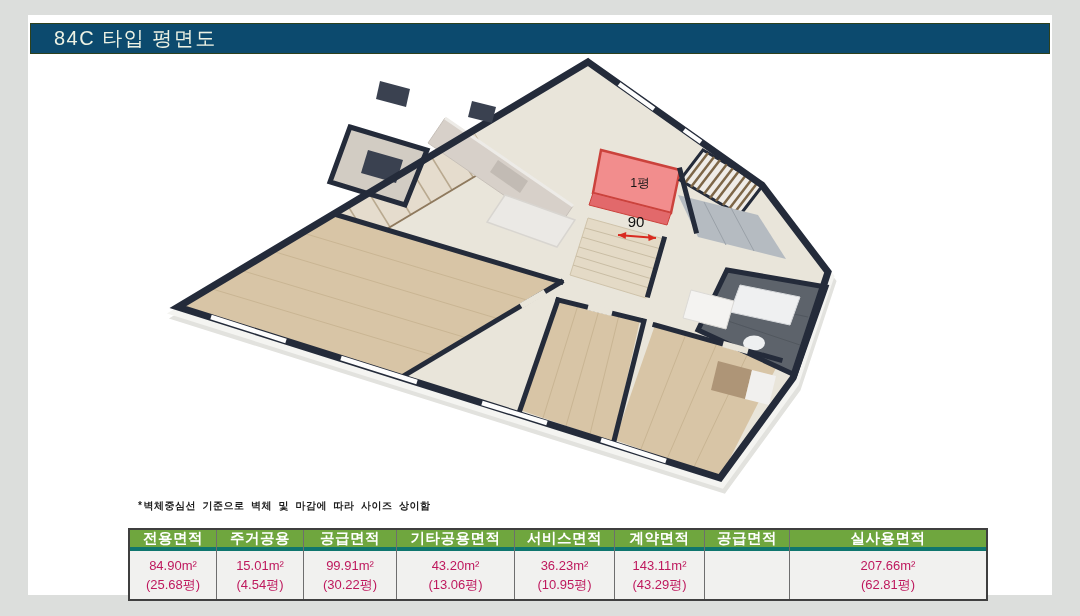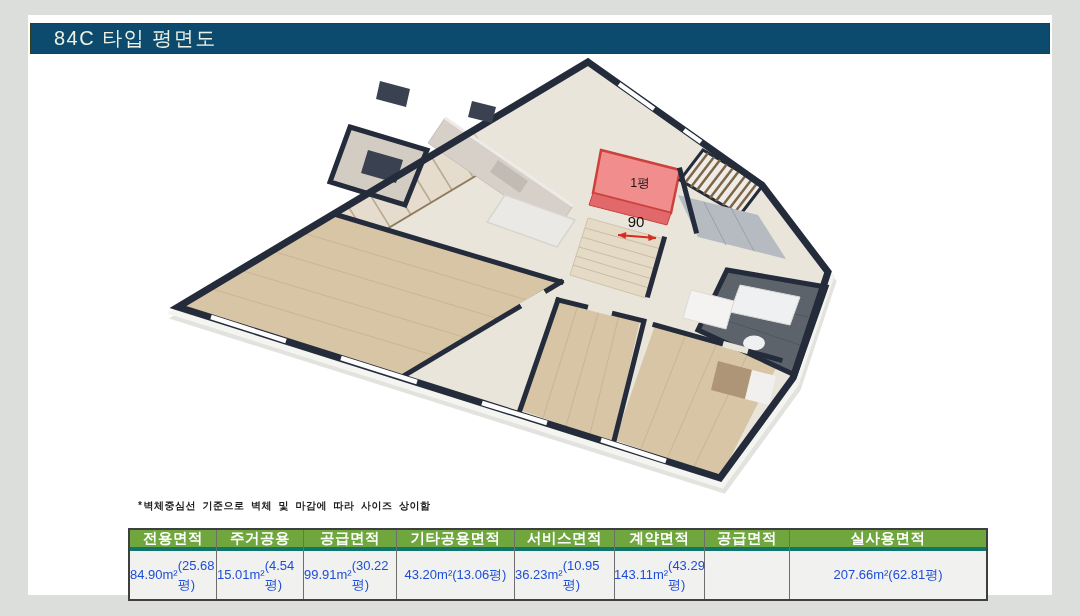--- a/index.html
+++ b/index.html
@@ -30,22 +30,22 @@
     display:flex; border:2px solid #3f3f3f; background:#f1f1ef;
   }
   .col { display:flex; flex-direction:column; border-right:1px solid #6e6e6e; }
   .col:last-child { border-right:none;justify-content:center; }
   .col .hd {
     background:#6fa63e; color:#ffffff; font-weight:bold; font-size:14.5px;
     height:21px; display:flex; align-items:center; justify-content:center;
     border-bottom:4px solid #0f766e; letter-spacing:0.5px;
   }
   .col .vals {
-    flex:1; display:flex; align-items:center; justify-content:center;
-    background:#f1f1ef; color:#1d4ed8; font-size:13px; line-height:1.5;
+    flex:1; display:flex; flex-direction:column; align-items:center; justify-content:center;
+    background:#f1f1ef; color:#be185d; font-size:13px; line-height:1.5;
   }
   
   .c0{width:87px}.c1{width:87px}.c2{width:93px}.c3{width:118px}.c4{width:92px}
   .c5{width:100px}.c6{width:90px}.c7{width:85px}.c8{flex:1}
   svg text { font-family:"Liberation Sans","DejaVu Sans",sans-serif; }
 </style>
 </head>
 <body>
 
 <div class="content-card">

